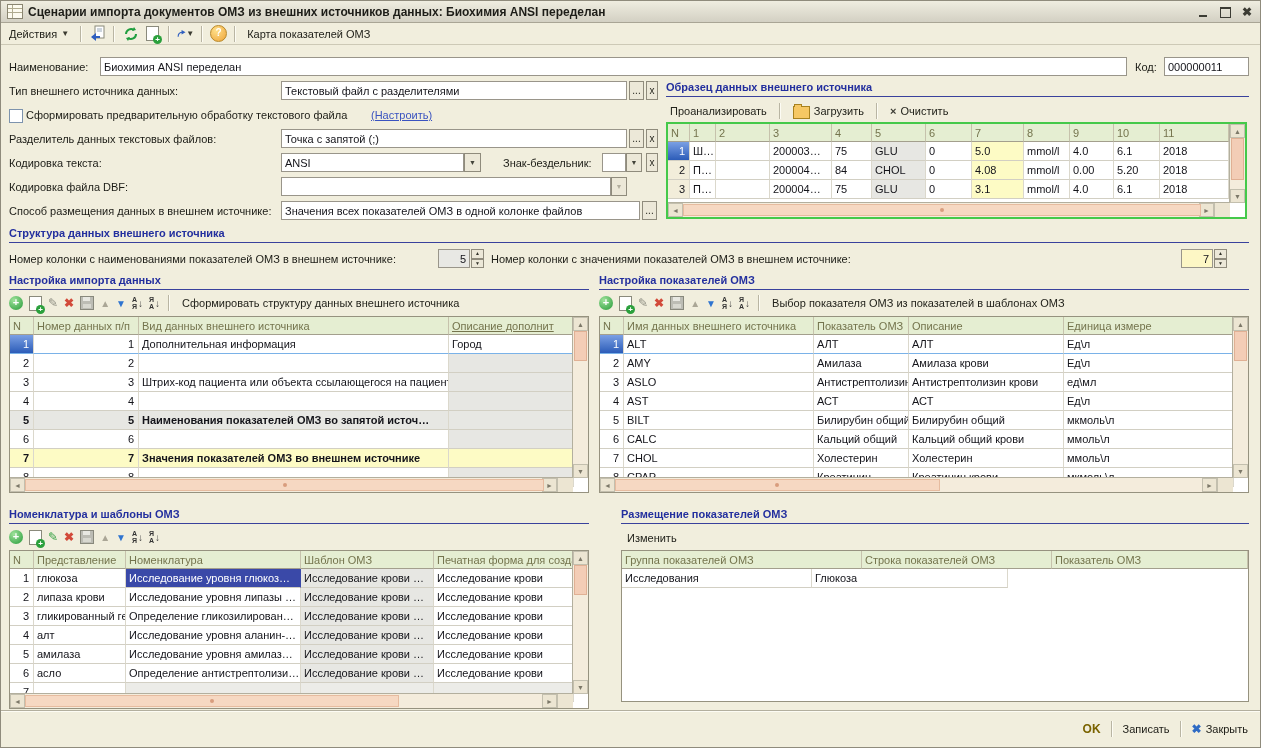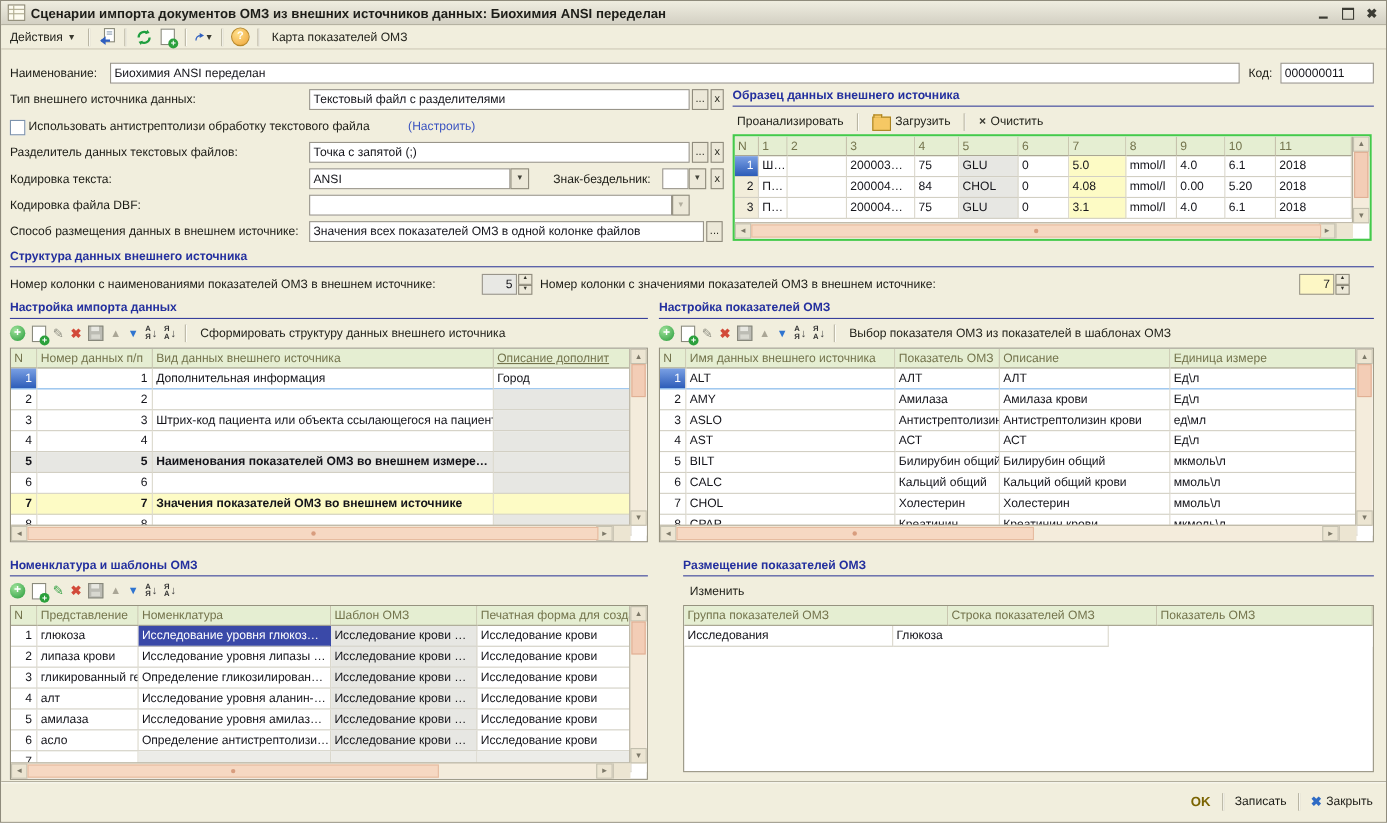--- a/index.html
+++ b/index.html
@@ -26,21 +26,21 @@
   .field{position:absolute;background:#fff;border:1px solid #99958a;font-size:11px;color:#14141a;padding:0 3px;display:flex;align-items:center;box-sizing:border-box;white-space:nowrap;overflow:hidden;}
   .field.gray{background:#e8e8e4;}
   .field.yellow{background:#fdf7c5;}
   .field.rt{justify-content:flex-end;}
   .mbtn{position:absolute;background:#ece8d8;border:1px solid #8f8b7c;font-size:10px;color:#2a2a22;display:flex;align-items:center;justify-content:center;box-sizing:border-box;}
   .combo-btn .arr{font-size:7px;color:#43433a;}
   .combo-btn.dis .arr{color:#b2ae9e;}
   .spin{position:absolute;width:13px;height:19px;display:flex;flex-direction:column;}
   .spin span{flex:1;background:#ece8d8;border:1px solid #8f8b7c;font-size:5px;line-height:7px;text-align:center;color:#33332a;}
   .cb{position:absolute;width:12px;height:12px;background:#fff;border:1px solid #7d93ad;}
-  .link{color:#3a53c0;}
+  .link{color:#3a53c0;text-decoration:underline;}
   
   .stitle{position:absolute;font-size:11px;font-weight:bold;color:#232f9e;white-space:nowrap;}
   .sline{position:absolute;height:0;border-top:1px solid #39419c;}
   
   .grid{position:absolute;background:#fff;border:1px solid #96927f;box-sizing:border-box;overflow:hidden;font-size:11px;}
   .grid.green{border:2px solid #45c94a;}
   .trow{display:flex;box-sizing:border-box;}
   .hc{background:#e5eed2;color:#74744d;border-right:1px solid #c6c2ac;border-bottom:1px solid #a39f8d;padding:0 3px;display:flex;align-items:center;white-space:nowrap;overflow:hidden;box-sizing:border-box;flex:0 0 auto;}
   .c{background:transparent;color:#14141a;border-right:1px solid #dbd8cc;border-bottom:1px solid #d2cfc3;padding:0 3px;display:flex;align-items:center;white-space:nowrap;overflow:hidden;box-sizing:border-box;flex:0 0 auto;}
   .tbody{background:#fff;}
@@ -253,21 +253,21 @@
           <div class="hthumb" style="width:100%">
             <span class="dot"></span>
           </div>
         </div>
         <div class="sbtn">►</div>
         <div class="corner"></div>
       </div>
     </div>
 
   <span class="cb" style="left:8px;top:108px"></span>
-  <div class="lbl" style="left:25px;top:108px">Использовать антистрептолизи обработку текстового файла</div>
+  <div class="lbl" style="left:25px;top:108px">Сформировать предварительную обработку текстового файла</div>
   <div class="lbl link" style="left:370px;top:108px">(Настроить)</div>
 
   <div class="lbl" style="left:8px;top:132px">Разделитель данных текстовых файлов:</div>
   <div class="field" style="left:280px;top:128px;width:346px;height:19px">Точка с запятой (;)</div>
   <div class="mbtn" style="left:628px;top:128px;width:15px;height:19px">...</div>
   <div class="mbtn" style="left:645px;top:128px;width:12px;height:19px">x</div>
 
   <div class="lbl" style="left:8px;top:156px">Кодировка текста:</div>
   <div class="field" style="left:280px;top:152px;width:183px;height:19px">ANSI</div>
   <div class="mbtn combo-btn" style="left:463px;top:152px;width:17px;height:19px">
@@ -362,21 +362,21 @@
         </div>
         <div class="trow " style="height: 19px;">
           <div class="c num " style="width: 24px; height: 100%;">4</div>
           <div class="c num " style="width: 105px; height: 100%;">4</div>
           <div class="c " style="width: 310px; height: 100%;"></div>
           <div class="c cgray" style="width: 125px; height: 100%;"></div>
         </div>
         <div class="trow rgray b" style="height: 19px;">
           <div class="c num " style="width: 24px; height: 100%;">5</div>
           <div class="c num " style="width: 105px; height: 100%;">5</div>
-          <div class="c " style="width: 310px; height: 100%;">Наименования показателей ОМЗ во внешнем измере…</div>
+          <div class="c " style="width: 310px; height: 100%;">Наименования показателей ОМЗ во запятой источ…</div>
           <div class="c " style="width: 125px; height: 100%;"></div>
         </div>
         <div class="trow " style="height: 19px;">
           <div class="c num " style="width: 24px; height: 100%;">6</div>
           <div class="c num " style="width: 105px; height: 100%;">6</div>
           <div class="c " style="width: 310px; height: 100%;"></div>
           <div class="c cgray" style="width: 125px; height: 100%;"></div>
         </div>
         <div class="trow ryellow b" style="height: 19px;">
           <div class="c num " style="width: 24px; height: 100%;">7</div>

